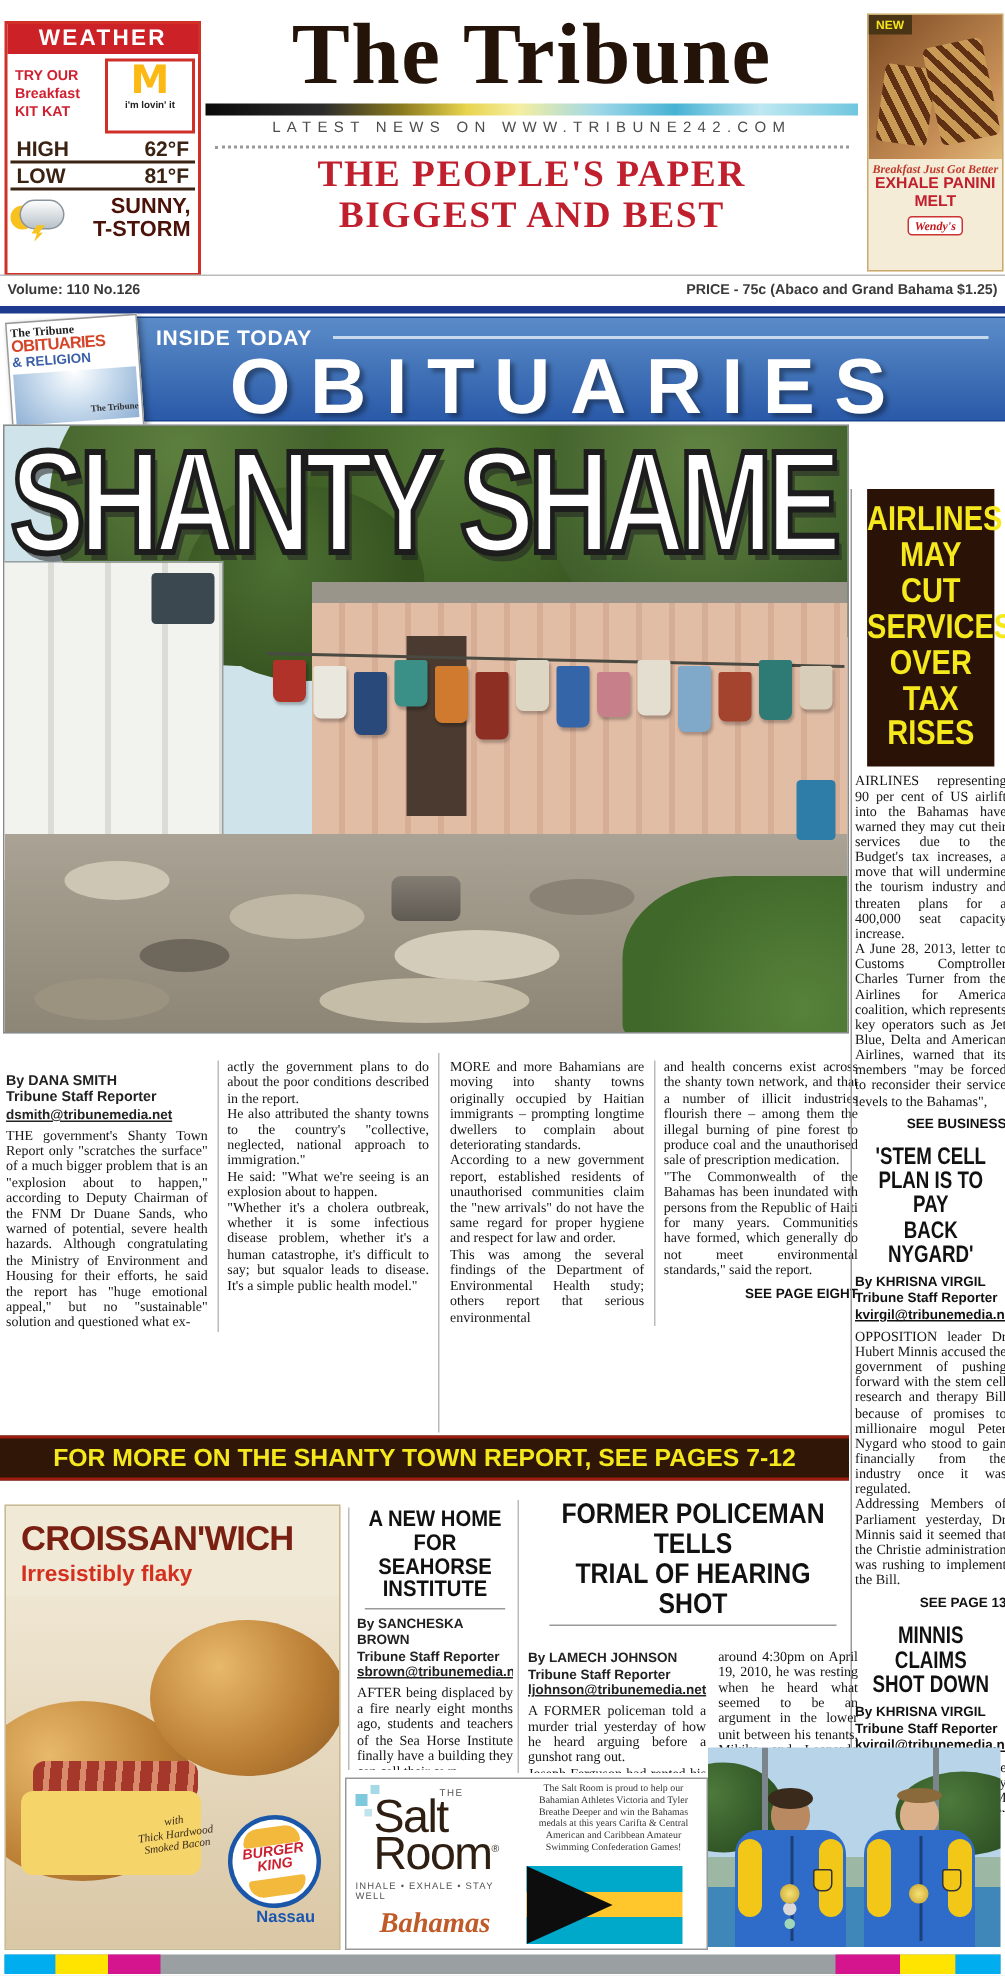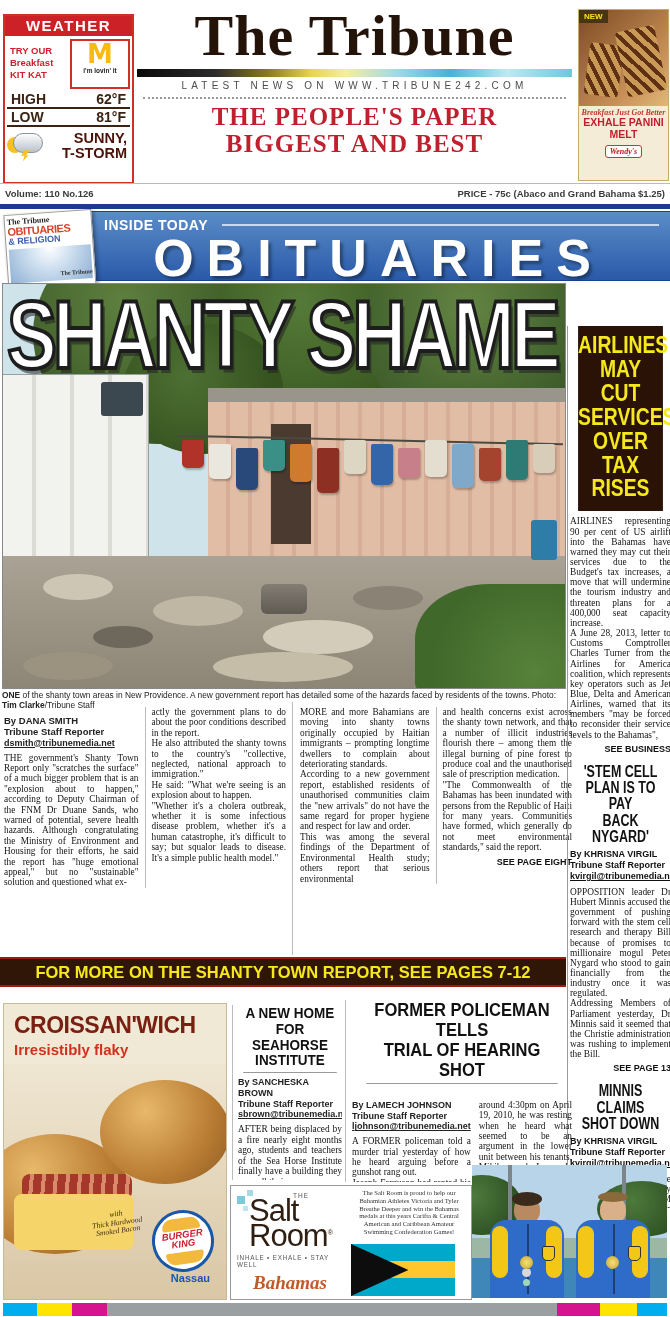--- a/index.html
+++ b/index.html
@@ -338,23 +338,20 @@
       <div class="rock" style="left:210px;top:96px;width:140px;height:30px;background:#c5bda8;"></div>
       <div class="rock" style="left:20px;top:96px;width:90px;height:28px;background:#9b937f;"></div>
       <div class="rock" style="left:420px;top:70px;width:80px;height:26px;background:#b5ad98;"></div>
     </div>
     <div id="barrel"></div>
     <div id="grass-right"></div>
     <div id="blue-chair"></div>
     <div id="shanty-headline">SHANTY SHAME</div>
   </div>
 
-  <div class="abs" id="caption">
-    <span class="cap-b">ONE</span><span> of the shanty town areas in New Providence. A new government report has detailed some of the hazards faced by residents of the towns. Photo: </span><span class="cap-b">Tim Clarke</span><span>/Tribune Staff</span>
-  </div>
 
   <div class="abs" id="story-left">
     <div class="cols">
       <div class="col1">
         <div class="byline">
           <div>By DANA SMITH</div>
           <div>Tribune Staff Reporter</div>
           <div class="email">dsmith@tribunemedia.net</div>
         </div>
         <div class="bodytext pre">THE government's Shanty Town Report only "scratches the surface" of a much bigger problem that is an "explosion about to happen," according to Deputy Chairman of the FNM Dr Duane Sands, who warned of potential, severe health hazards. Although congratulating the Ministry of Environment and Housing for their efforts, he said the report has "huge emotional appeal," but no "sustainable" solution and questioned what ex-</div>

